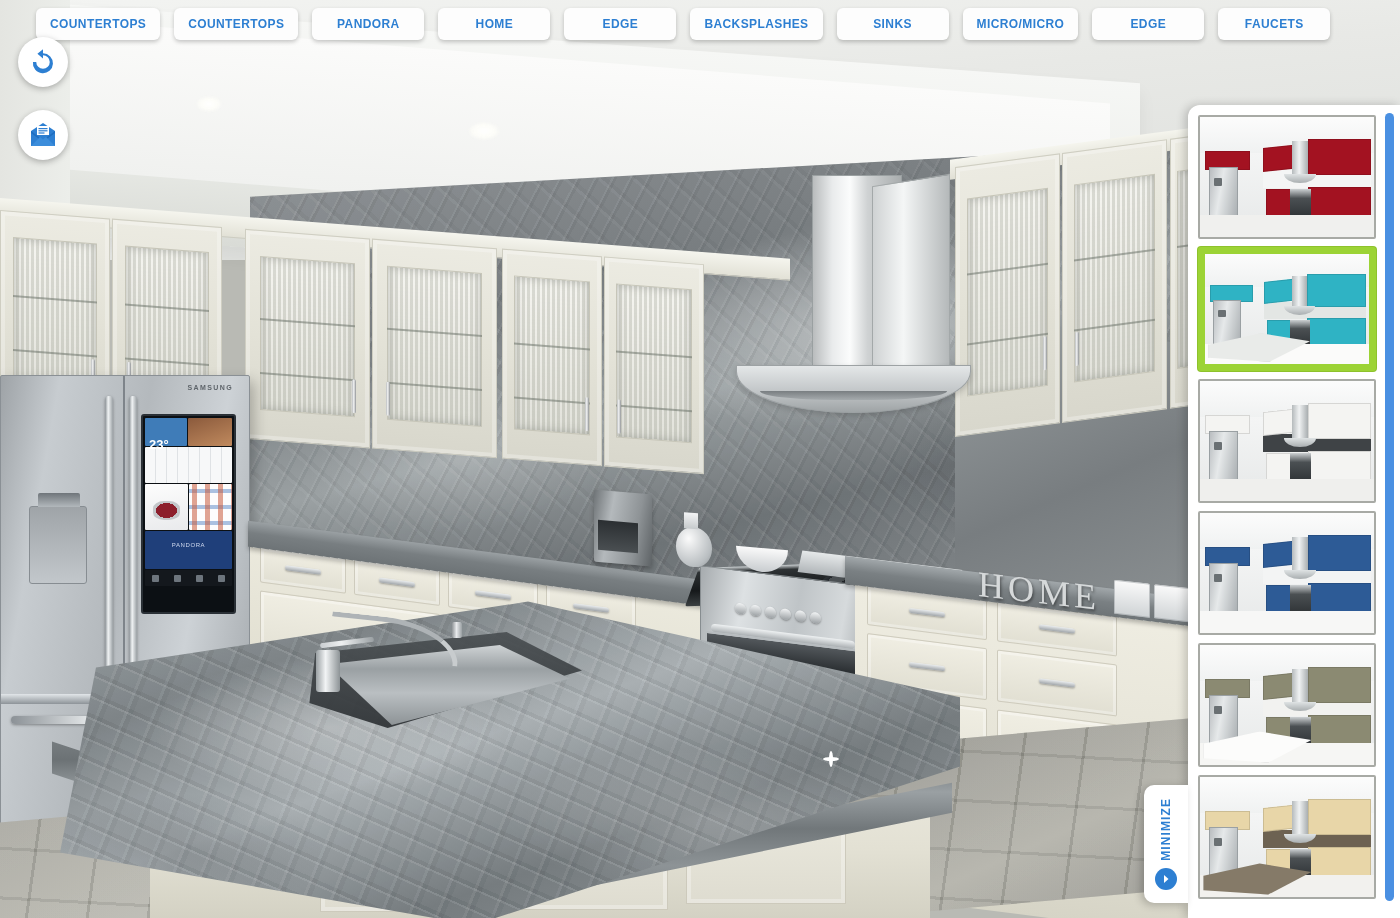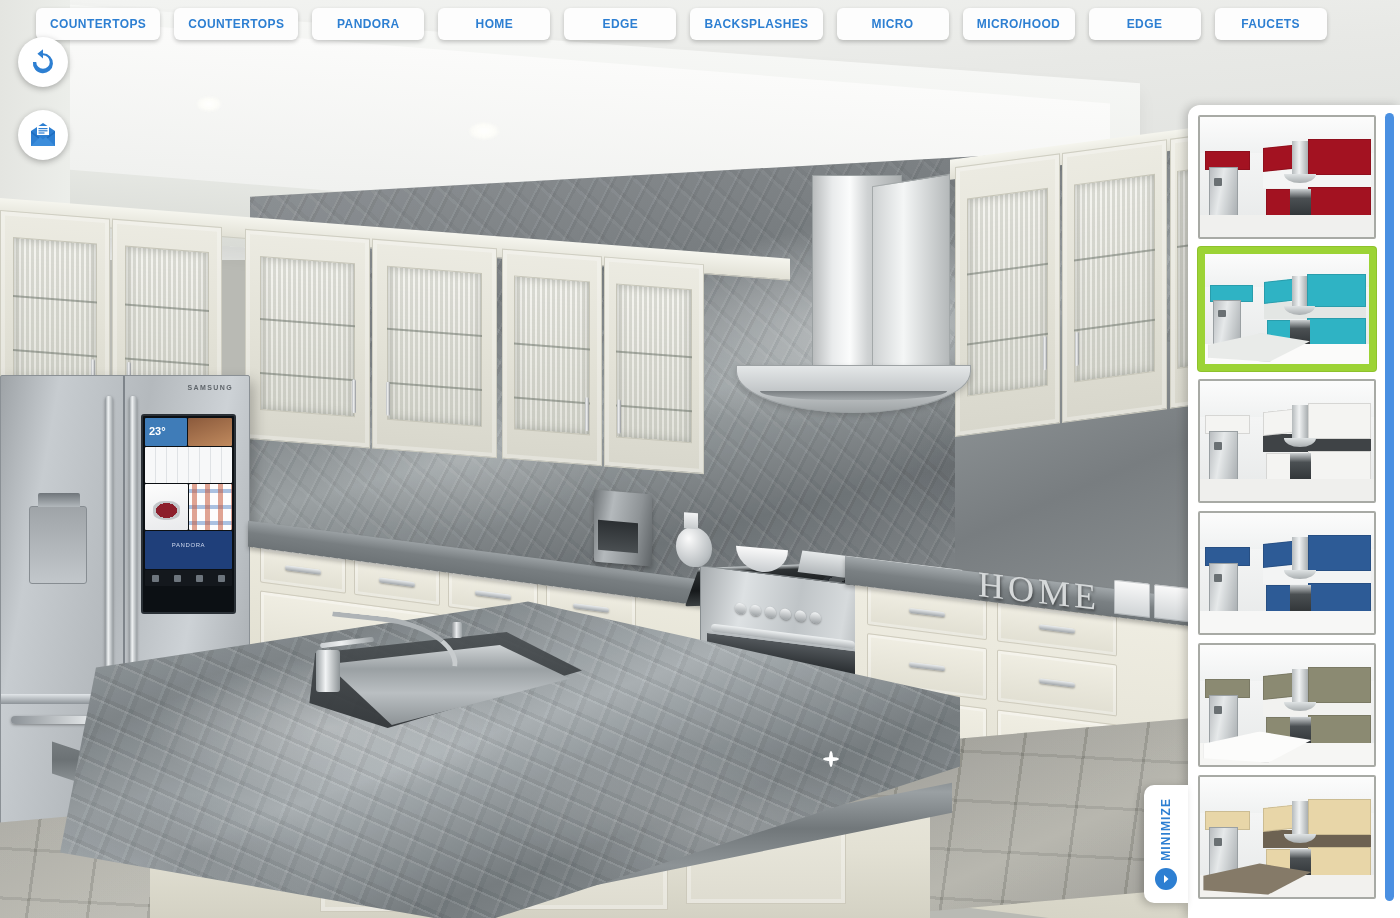--- a/index.html
+++ b/index.html
@@ -169,21 +169,21 @@
     position:absolute; right:16px; top:8px; font-size:7px; letter-spacing:1.4px;
     color:#5e646a; font-weight:700;
   }
   .fridge-screen {
     position:absolute; left:140px; top:38px; width:95px; height:200px;
     background:#0c1014; border:2px solid #2a3036; border-radius:3px;
     padding:2px; display:flex; flex-direction:column; gap:1px;
   }
   .fs-row { display:flex; gap:1px; }
   .fs-weather { flex:1; background:#3f7cb8; border-radius:1px; height:28px; position:relative; }
-  .fs-weather .t { position:absolute; left:4px; top:7px; color:#fff; font-size:11px; font-weight:700; }
+  .fs-weather .t { position:absolute; left:4px; top:19px; color:#fff; font-size:13px; font-weight:700; }
   .fs-photo { flex:1.05; background:linear-gradient(160deg,#8b5a3c,#c08a5e); height:28px; border-radius:1px; }
   .fs-cal { background:#f2f3f5; height:36px; border-radius:1px;
     background-image: repeating-linear-gradient(90deg,#f7f8f9 0 10px,#dfe2e5 10px 11px),
                       repeating-linear-gradient(180deg,#f7f8f9 0 7px,#dfe2e5 7px 8px); }
   .fs-food { background:linear-gradient(170deg,#fdfdfd,#e9eaec); height:46px; flex:1; border-radius:1px; position:relative; }
   .fs-food:after { content:""; position:absolute; left:18%; top:38%; width:64%; height:40%;
     background: radial-gradient(ellipse at center,#8d1f2c 0 55%, #c4c7ca 56%); border-radius:40%; }
   .fs-apps { background:#fdfdfd; height:46px; flex:1; border-radius:1px;
     background-image: repeating-linear-gradient(90deg, transparent 0 3px, rgba(200,90,60,.55) 3px 8px, transparent 8px 13px),
                       repeating-linear-gradient(180deg, transparent 0 5px, rgba(70,120,190,.45) 5px 9px, transparent 9px 16px); }
@@ -714,22 +714,22 @@
   </div>
 
   <div class="topnav">
     <div class="nav-inner" id="nav-inner">
         <button class="nav-btn">COUNTERTOPS</button>
         <button class="nav-btn">COUNTERTOPS</button>
         <button class="nav-btn">PANDORA</button>
         <button class="nav-btn">HOME</button>
         <button class="nav-btn">EDGE</button>
         <button class="nav-btn">BACKSPLASHES</button>
-        <button class="nav-btn">MICRO</button>
-        <button class="nav-btn">MICRO/HOOD</button>
+        <button class="nav-btn">SINKS</button>
+        <button class="nav-btn">MICRO/MICRO</button>
         <button class="nav-btn">EDGE</button>
         <button class="nav-btn">FAUCETS</button>
       </div>
   </div>
 
   <div class="tool-btn" id="btn-reset">
     <svg width="28" height="28" viewBox="0 0 24 24">
       <path d="M12 4.5 V1 L7.2 5 L12 9 V6.2 a5.8 5.8 0 1 1 -5.8 5.8 H3.4 A8.6 8.6 0 1 0 12 4.5 Z" fill="#2d7fd2"></path>
     </svg>
   </div>

